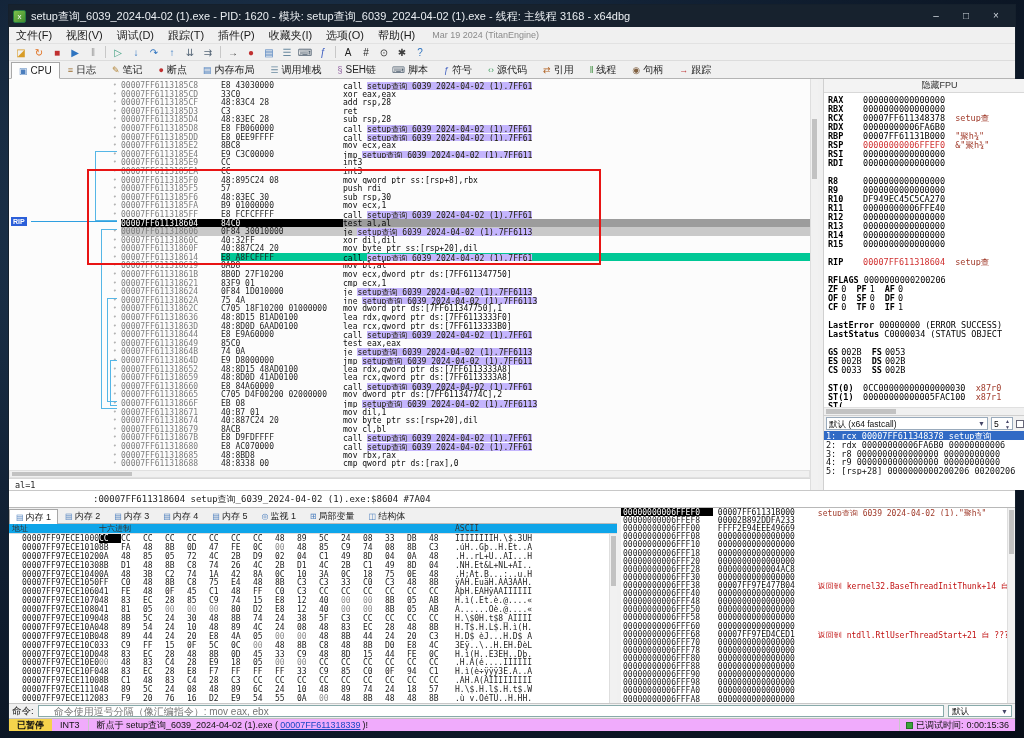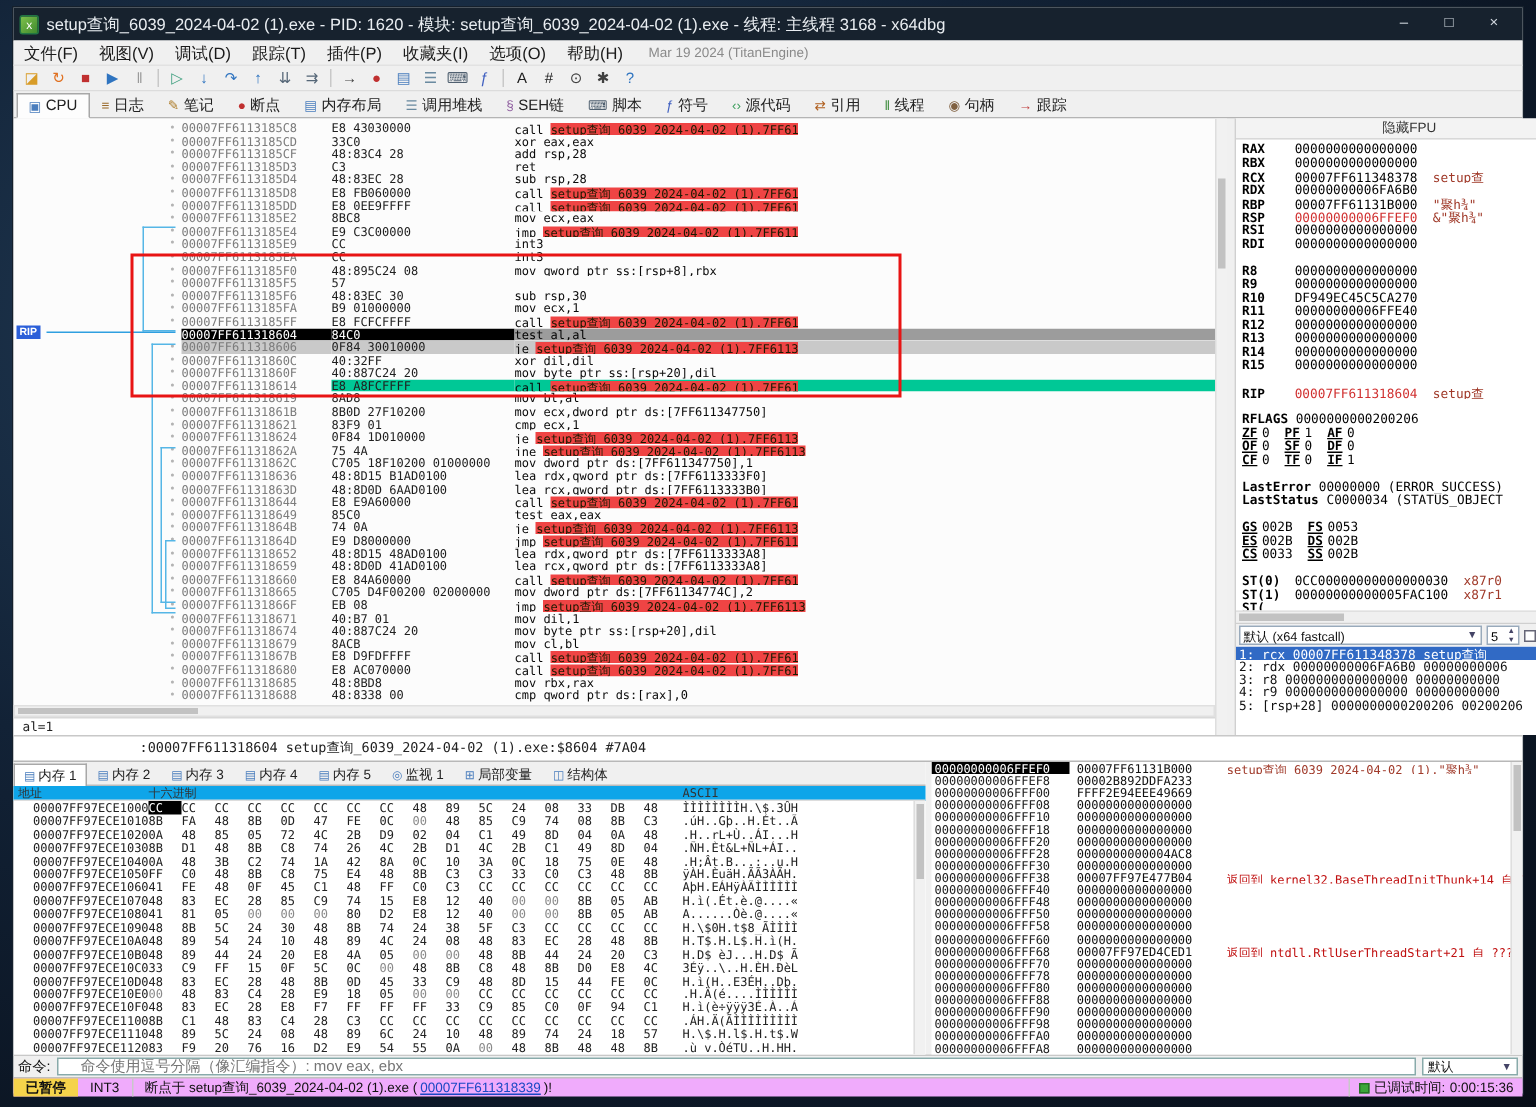--- a/index.html
+++ b/index.html
@@ -34,21 +34,21 @@
   .tab.active{background:#fdfdfd;border-color:#a8a8a8;border-bottom:1px solid #fdfdfd;margin-bottom:-1px}
   
   .main{height:411px;display:flex;flex:none}
   .disasmwrap{width:809px;position:relative;background:#fcfcfc;flex:none;overflow:hidden}
   .drows{position:absolute;left:0;top:2px;right:8px;height:387px;overflow:hidden}
   .drow{display:flex;height:8.6px;line-height:8.6px;font:8px "DejaVu Sans Mono",monospace;white-space:pre;overflow:hidden}
   .gut{width:112px;flex:none;text-align:right;padding-right:4px;color:#b3b3b3;font-size:7px}
   .addr{width:100px;flex:none;color:#7c7c7c}
   .bytes{width:122px;flex:none;color:#1f1f1f}
   .instr{flex:1;color:#0a0a0a;overflow:hidden}
-  .y{background:#ef4444;color:#1a1a00}
+  .y{background:#c4b5fd;color:#1a1a00}
   .drow.rip .addr,.drow.rip .bytes{background:#000;color:#fff}
   .drow.rip .instr{background:#9c9c9c;color:#000}
   .drow.sel .addr,.drow.sel .bytes,.drow.sel .instr{background:#c9c9c9}
   .drow.green .bytes,.drow.green .instr{background:#00c896}
   .jbr{position:absolute;border:1px solid #55b6e6;border-right:none;pointer-events:none}
   .ripbadge{position:absolute;left:2px;background:#2b5fd9;color:#fff;font:bold 7px "Liberation Sans",sans-serif;
             padding:0 2px;line-height:9px;z-index:4}
   .riparrow{position:absolute;height:0;border-top:1px solid #2f9fe0;z-index:3}
   .redbox{position:absolute;border:2px solid #e81414;z-index:6;pointer-events:none}
   .dhscroll{position:absolute;left:0;right:8px;top:391px;height:8px;background:#f0f0f0;border:1px solid #e0e0e0}
@@ -258,21 +258,21 @@
           <div class="drow"><span class="gut">•</span><span class="addr">00007FF6113185CF</span><span class="bytes">48:83C4 28</span><span class="instr">add rsp,28</span></div>
           <div class="drow"><span class="gut">•</span><span class="addr">00007FF6113185D3</span><span class="bytes">C3</span><span class="instr">ret</span></div>
           <div class="drow"><span class="gut">•</span><span class="addr">00007FF6113185D4</span><span class="bytes">48:83EC 28</span><span class="instr">sub rsp,28</span></div>
           <div class="drow"><span class="gut">•</span><span class="addr">00007FF6113185D8</span><span class="bytes">E8 FB060000</span><span class="instr">call <span class="y">setup查询_6039_2024-04-02 (1).7FF61</span></span></div>
           <div class="drow"><span class="gut">•</span><span class="addr">00007FF6113185DD</span><span class="bytes">E8 0EE9FFFF</span><span class="instr">call <span class="y">setup查询_6039_2024-04-02 (1).7FF61</span></span></div>
           <div class="drow"><span class="gut">•</span><span class="addr">00007FF6113185E2</span><span class="bytes">8BC8</span><span class="instr">mov ecx,eax</span></div>
           <div class="drow"><span class="gut">•</span><span class="addr">00007FF6113185E4</span><span class="bytes">E9 C3C00000</span><span class="instr">jmp <span class="y">setup查询_6039_2024-04-02 (1).7FF611</span></span></div>
           <div class="drow"><span class="gut">•</span><span class="addr">00007FF6113185E9</span><span class="bytes">CC</span><span class="instr">int3</span></div>
           <div class="drow"><span class="gut">•</span><span class="addr">00007FF6113185EA</span><span class="bytes">CC</span><span class="instr">int3</span></div>
           <div class="drow"><span class="gut">•</span><span class="addr">00007FF6113185F0</span><span class="bytes">48:895C24 08</span><span class="instr">mov qword ptr ss:[rsp+8],rbx</span></div>
-          <div class="drow"><span class="gut">•</span><span class="addr">00007FF6113185F5</span><span class="bytes">57</span></div>
+          <div class="drow"><span class="gut">•</span><span class="addr">00007FF6113185F5</span><span class="bytes">57</span><span class="instr">push rdi</span></div>
           <div class="drow"><span class="gut">•</span><span class="addr">00007FF6113185F6</span><span class="bytes">48:83EC 30</span><span class="instr">sub rsp,30</span></div>
           <div class="drow"><span class="gut">•</span><span class="addr">00007FF6113185FA</span><span class="bytes">B9 01000000</span><span class="instr">mov ecx,1</span></div>
           <div class="drow"><span class="gut">•</span><span class="addr">00007FF6113185FF</span><span class="bytes">E8 FCFCFFFF</span><span class="instr">call <span class="y">setup查询_6039_2024-04-02 (1).7FF61</span></span></div>
           <div class="drow rip"><span class="gut"></span><span class="addr">00007FF611318604</span><span class="bytes">84C0</span><span class="instr">test al,al</span></div>
           <div class="drow sel"><span class="gut">•</span><span class="addr">00007FF611318606</span><span class="bytes">0F84 30010000</span><span class="instr">je <span class="y">setup查询_6039_2024-04-02 (1).7FF6113</span></span></div>
           <div class="drow"><span class="gut">•</span><span class="addr">00007FF61131860C</span><span class="bytes">40:32FF</span><span class="instr">xor dil,dil</span></div>
           <div class="drow"><span class="gut">•</span><span class="addr">00007FF61131860F</span><span class="bytes">40:887C24 20</span><span class="instr">mov byte ptr ss:[rsp+20],dil</span></div>
           <div class="drow green"><span class="gut">•</span><span class="addr">00007FF611318614</span><span class="bytes">E8 A8FCFFFF</span><span class="instr">call <span class="y">setup查询_6039_2024-04-02 (1).7FF61</span></span></div>
           <div class="drow"><span class="gut">•</span><span class="addr">00007FF611318619</span><span class="bytes">8AD8</span><span class="instr">mov bl,al</span></div>
           <div class="drow"><span class="gut">•</span><span class="addr">00007FF61131861B</span><span class="bytes">8B0D 27F10200</span><span class="instr">mov ecx,dword ptr ds:[7FF611347750]</span></div>

